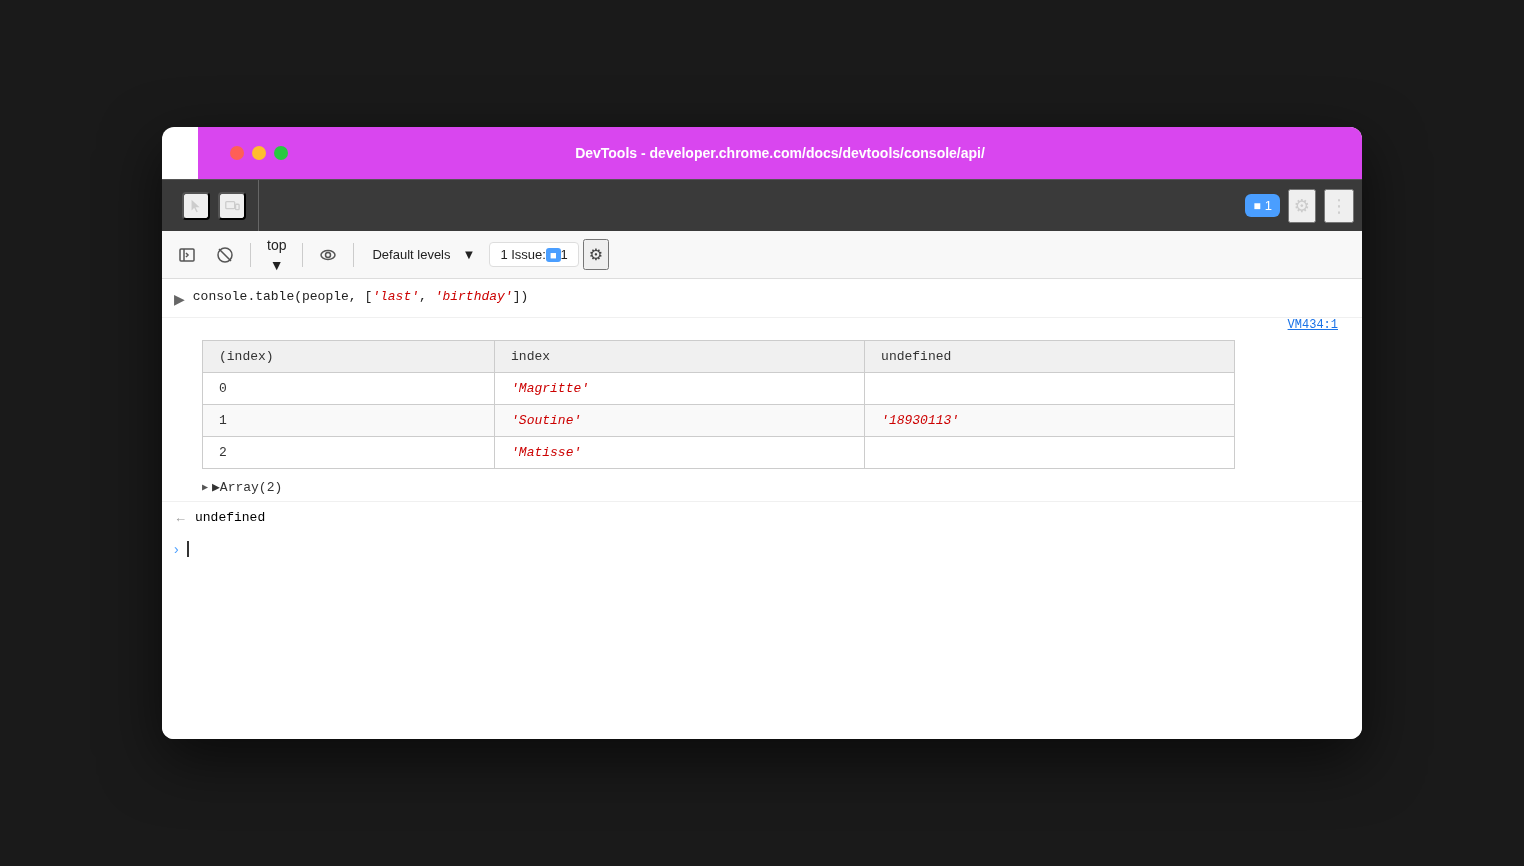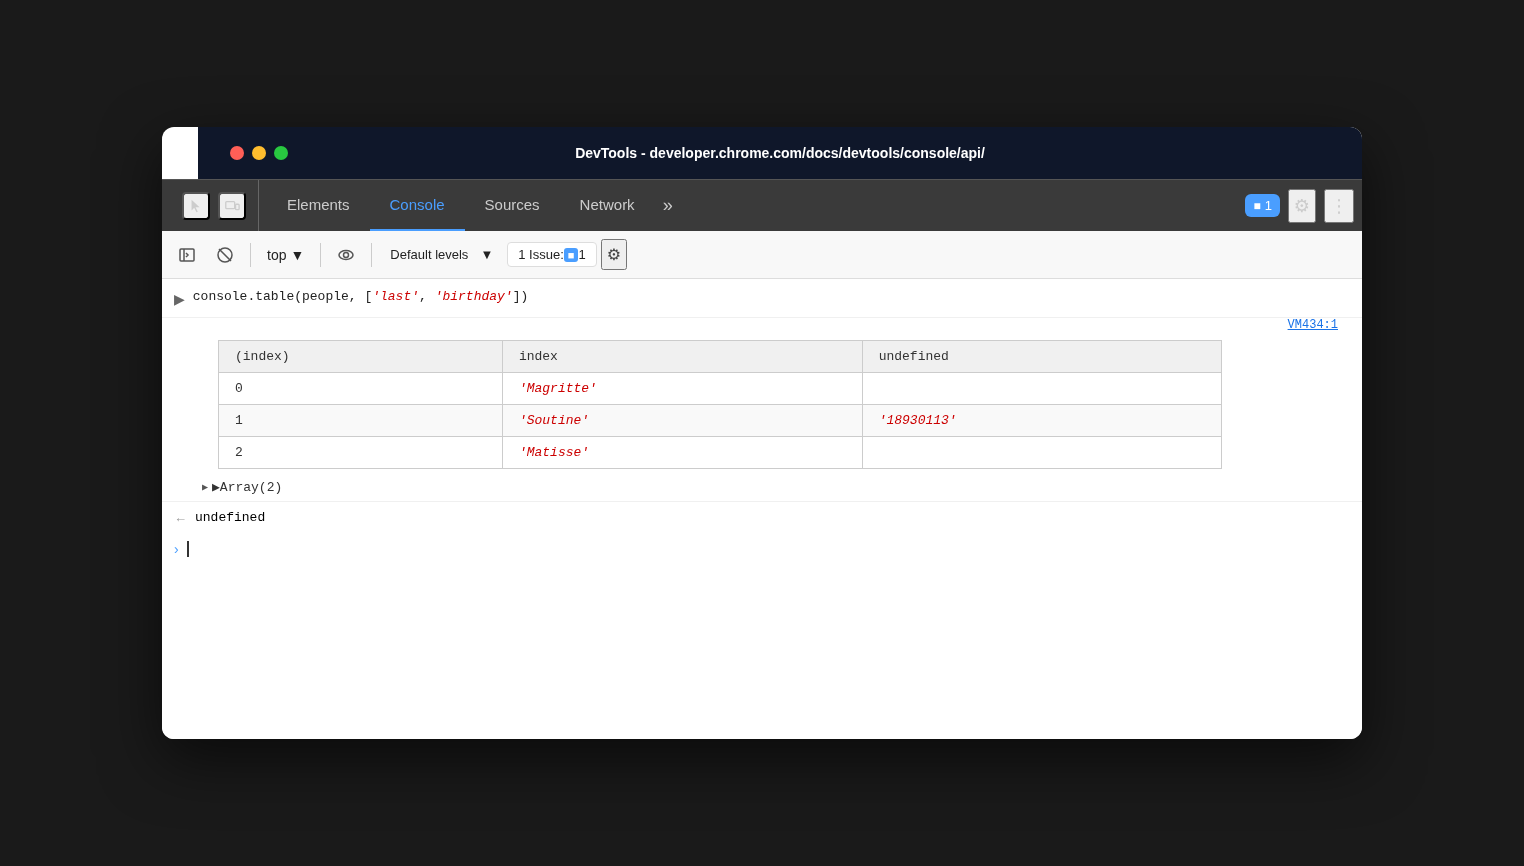--- a/index.html
+++ b/index.html
@@ -16,21 +16,21 @@
     .window {
       width: 1200px;
       border-radius: 12px;
       overflow: hidden;
       box-shadow: 0 20px 60px rgba(0,0,0,0.6);
       background: #ffffff;
     }
 
     
     .titlebar {
-      background: #0f172a;
+      background: #d946ef;
       height: 52px;
       display: flex;
       align-items: center;
       padding: 0 32px;
       position: relative;
       margin-left: 36px;
     }
 
     .traffic-lights {
       display: flex;
@@ -190,20 +190,21 @@
 
     .top-selector {
       display: flex;
       align-items: center;
       gap: 4px;
       padding: 4px 8px;
       border-radius: 4px;
       cursor: pointer;
       font-size: 14px;
       color: #222;
+      flex-direction: column;
     }
 
     .filter-input {
       flex: 1;
       max-width: 280px;
       height: 28px;
       border: 1px solid #ccc;
       border-radius: 4px;
       padding: 0 8px;
       font-size: 13px;
@@ -302,21 +303,21 @@
     .source-line {
       display: flex;
       justify-content: flex-end;
       padding: 0 12px 4px;
       text-align: right;
     }
 
     
     .console-table-wrapper {
       padding: 0 12px 0 40px;
-      margin: 4px 16px;
+      margin: 4px 0;
     }
 
     .console-table {
       border-collapse: collapse;
       width: 90%;
       font-family: 'Menlo', 'Monaco', 'Courier New', monospace;
       font-size: 13px;
     }
 
     .console-table th {
@@ -408,37 +409,20 @@
         </svg>
       </button>
       <button class="tabbar-icon-btn">
         <svg width="18" height="18" viewBox="0 0 18 18" fill="none">
           <rect x="2" y="4" width="10" height="8" rx="1" stroke="#ccc" stroke-width="1.5" fill="none"></rect>
           <rect x="13" y="7" width="4" height="6" rx="1" stroke="#ccc" stroke-width="1.5" fill="none"></rect>
         </svg>
       </button>
     </div>
 
-    <div class="tabs">
-      <div class="tab">
-        <span>Elements</span>
-      </div>
-      <div class="tab active">
-        <span>Console</span>
-      </div>
-      <div class="tab">
-        <span>Sources</span>
-      </div>
-      <div class="tab">
-        <span>Network</span>
-      </div>
-      <div class="tab-more">
-        <span>»</span>
-      </div>
-    </div>
 
     <div class="tabbar-right">
       <div class="issues-badge">
         <span style="font-size:12px;">■</span>
         <span>1</span>
       </div>
       <button class="gear-icon-btn">⚙</button>
       <button class="dots-btn">⋮</button>
     </div>
   </div>

